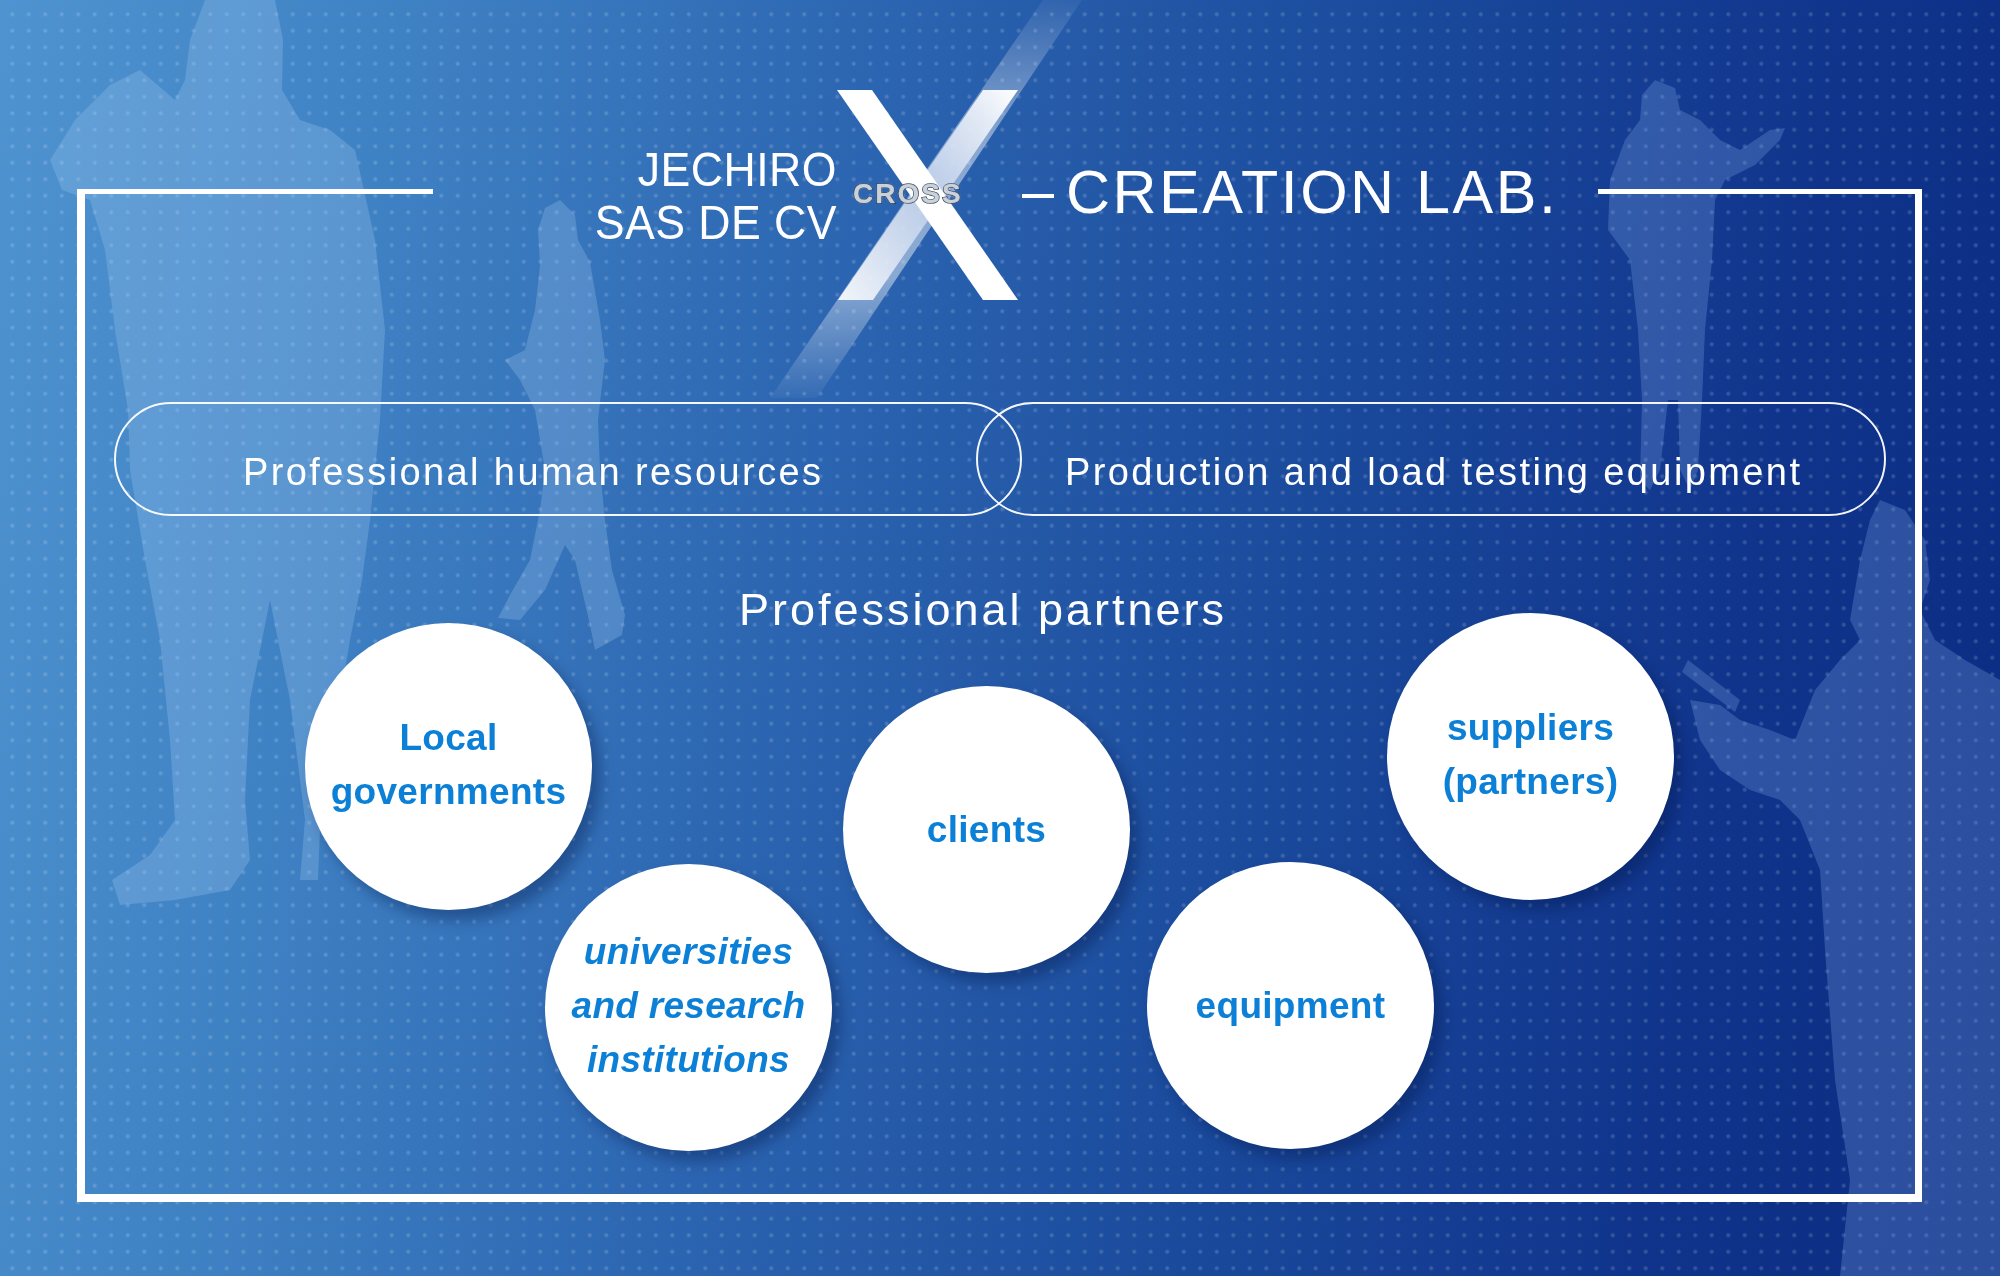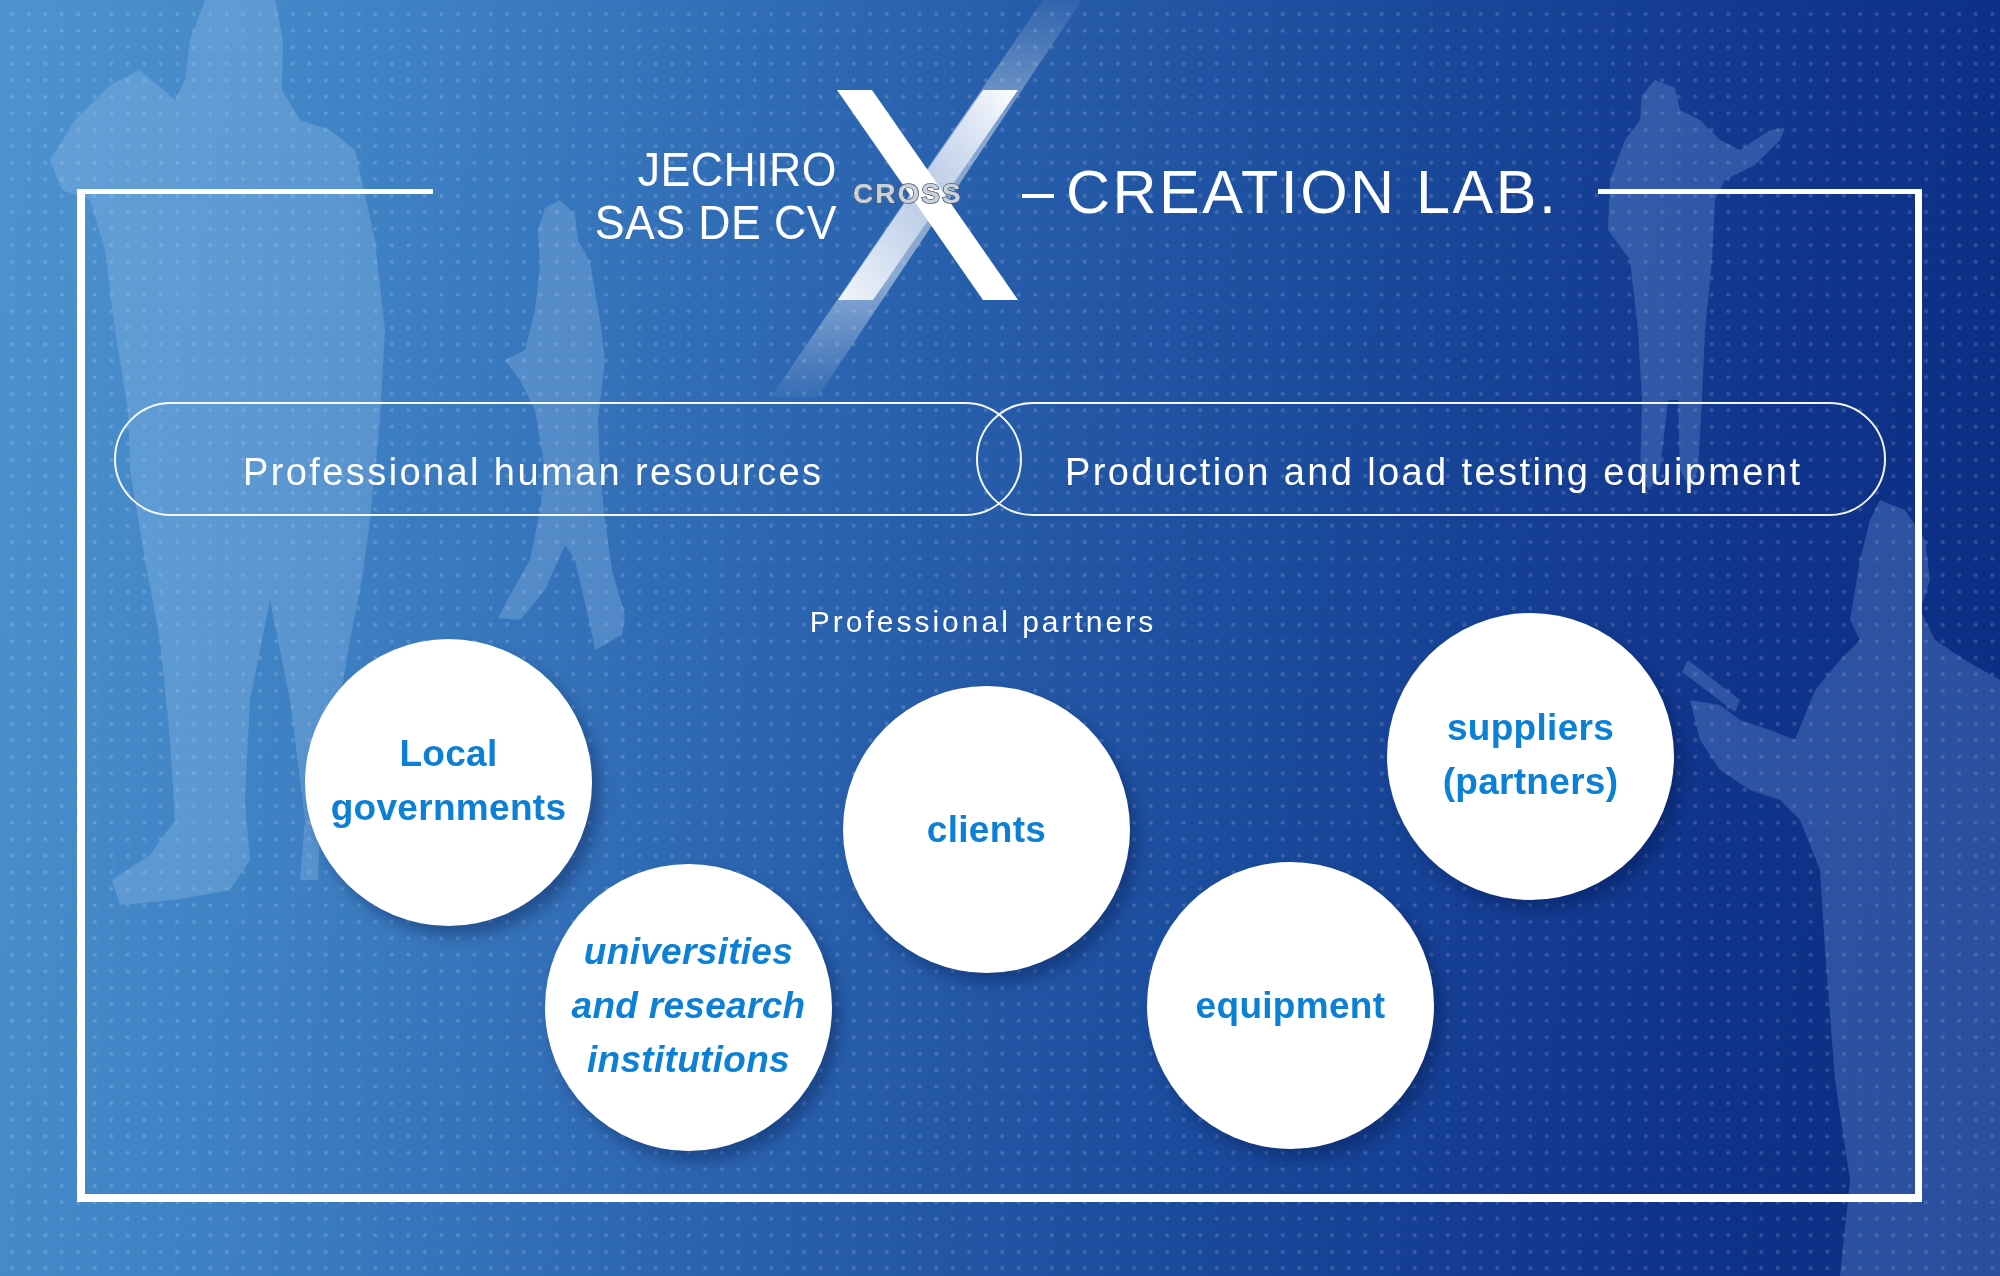--- a/index.html
+++ b/index.html
@@ -14,21 +14,21 @@
   .sil-r { fill: rgba(130, 170, 230, 0.28); }
   #beam { position: absolute; left: 0; top: 0; width: 2000px; height: 1276px; }
   .frame-line { position: absolute; background: #ffffff; }
   .title-left { position: absolute; color: #fff; font-size: 48px; line-height: 53px; text-align: right; letter-spacing: 0.5px; transform: scaleX(0.93); transform-origin: right center; }
   #cross-badge { position: absolute; left: 853px; top: 178px; font-family: "Liberation Sans", sans-serif; font-weight: bold; font-size: 28px; letter-spacing: 2px; color: #c9d1db;
     -webkit-text-stroke: 1.6px #24344c; paint-order: stroke fill; text-shadow: 0 0 2px rgba(255,255,255,0.6); }
   #dash { position: absolute; left: 1022px; top: 194px; width: 32px; height: 4px; background: #fff; }
   #lab-title { position: absolute; left: 1066px; top: 160px; font-size: 61px; line-height: 64px; color: #fff; letter-spacing: 2.5px; white-space: nowrap; }
   .pill { position: absolute; top: 402px; height: 114px; border: 2px solid rgba(255,255,255,0.95); border-radius: 60px; box-sizing: border-box; }
   .pill-label { position: absolute; top: 443px; color: #fff; font-size: 38px; line-height: 42px; letter-spacing: 2.4px; white-space: nowrap; margin-top: 8px; }
-  #partners-heading { position: absolute; left: 723px; top: 596px; width: 520px; text-align: center; color: #fff; font-size: 30px; line-height: 52px; letter-spacing: 3px; white-space: nowrap; }
+  #partners-heading { position: absolute; left: 723px; top: 584px; width: 520px; text-align: center; color: #fff; font-size: 45px; line-height: 52px; letter-spacing: 3px; white-space: nowrap; }
   .circle { position: absolute; width: 287px; height: 287px; border-radius: 50%; background: #ffffff;
     box-shadow: 8px 10px 14px rgba(0, 20, 70, 0.35); display: flex; align-items: center; justify-content: center; }
   .circle-label { color: #0b80d6; font-weight: bold; font-size: 37px; line-height: 54px; text-align: center; white-space: pre-line; letter-spacing: 0.3px; }
 </style>
 </head>
 <body>
 
 <div id="stage">
   <div id="dots"></div>
 
@@ -80,21 +80,21 @@
   <div id="dash"></div>
   <div id="lab-title">CREATION LAB.</div>
 
   <div class="pill" style="left:114px; width:908px;"></div>
   <div class="pill" style="left:976px; width:910px;"></div>
   <div class="pill-label" style="left:243px;">Professional human resources</div>
   <div class="pill-label" style="left:1065px;">Production and load testing equipment</div>
 
   <div id="partners-heading">Professional partners</div>
 
-  <div class="circle" style="left:305px; top:639px;">
+  <div class="circle" style="left:305px; top:623px;">
     <div class="circle-label" style="margin-top:-4px;">Local
 governments</div>
   </div>
   <div class="circle" style="left:545px; top:864px;">
     <div class="circle-label" style="margin-top:-4px;font-style:italic;">universities
 and research
 institutions</div>
   </div>
   <div class="circle" style="left:843px; top:686px;">
     <div class="circle-label">clients</div>

